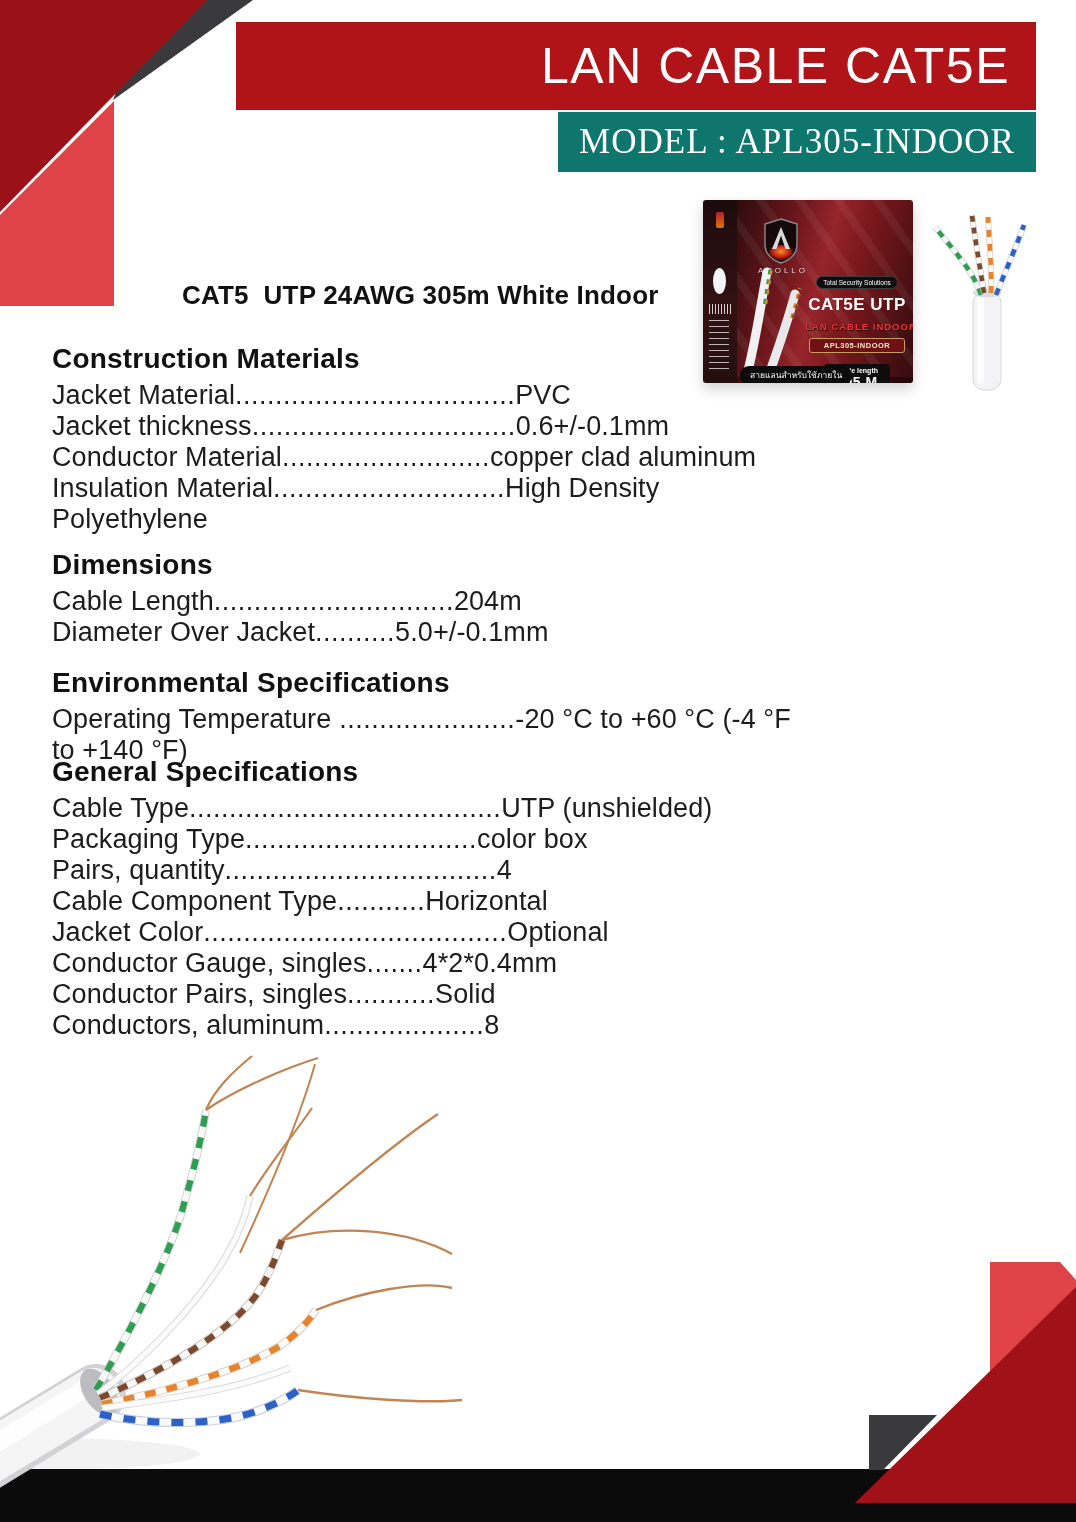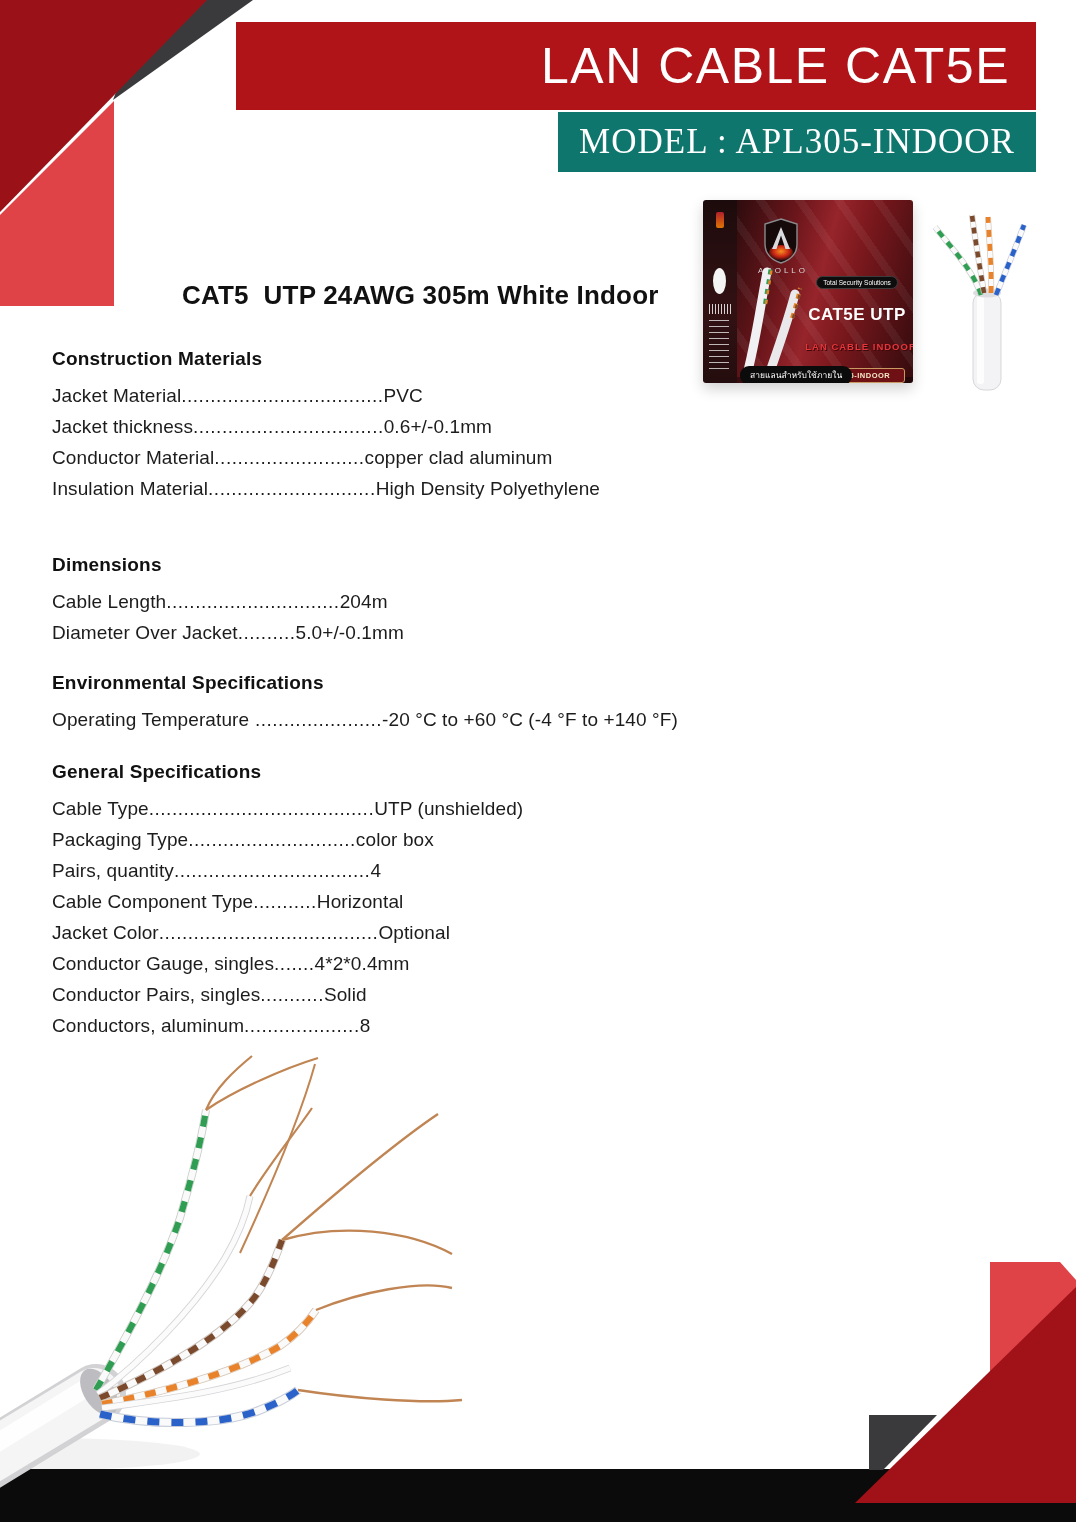--- a/index.html
+++ b/index.html
@@ -34,43 +34,43 @@
   .box-front { flex:1; position:relative; border-radius:0 3px 3px 0; overflow:hidden;
                background:linear-gradient(105deg,#2e0c0e 0%,#6b161b 28%,#96242b 46%,#7a181d 62%,#490f12 88%,#350b0d 100%); }
   .box-front::before { content:""; position:absolute; inset:0;
                background:repeating-linear-gradient(55deg,transparent 0 24px,rgba(255,255,255,0.055) 24px 32px); }
   .box-front::after { content:""; position:absolute; left:0; right:0; bottom:0; height:6px; background:rgba(0,0,0,.38); }
   .apollo-shield { position:absolute; left:26px; top:18px; }
   .apollo-brand { position:absolute; left:0; top:66px; width:92px; text-align:center; font-size:8px;
                   letter-spacing:3px; color:#D8D8D8; }
   .box-cables { position:absolute; left:0; top:52px; }
   .box-info { position:absolute; right:3px; top:76px; width:106px; display:flex; flex-direction:column;
-              align-items:center; gap:16px; z-index:2; }
+              align-items:center; gap:6px; z-index:2; }
   .tagline-pill { background:#0d0d0d; border:1px solid #3d3d3d; color:#fff; font-size:6.5px; padding:2px 6px;
                   border-radius:8px; white-space:nowrap; }
   .box-name { font-size:17px; font-weight:700; color:#fff; letter-spacing:.5px; white-space:nowrap; }
   .box-subtitle { font-size:9.5px; font-weight:700; color:#E6363C; letter-spacing:1px; white-space:nowrap;
                   text-shadow:1px 1px 0 #3c090b, 0 0 1px #5a0d10;margin-left:8px; }
   .model-badge { border:1px solid #C89B62; background:#6E1014; color:#F5E9C8; font-size:7.5px; font-weight:700;
                  padding:2px 14px; border-radius:3px; letter-spacing:.5px; white-space:nowrap; }
   .length-box { background:#0d0d0d; border-radius:4px; padding:3px 12px 4px; margin-top:5px; text-align:center; color:#fff; }
   .len-label { font-size:7px; font-weight:700; }
   .len-value { font-size:14px; font-weight:700; letter-spacing:.5px; }
   .thai-pill { position:absolute; left:3px; top:166px; background:#0b0b0b; color:#fff; font-size:8.5px;
                padding:2px 10px 3px; border-radius:9px; white-space:nowrap; z-index:2; }
 
   .cable-sample { position:absolute; left:918px; top:195px; z-index:2; }
   .bottom-photo { position:absolute; left:0; top:1048px; z-index:2; overflow:visible; }
 
   
   .doc-title { position:absolute; left:182px; top:280px; font-size:26px; font-weight:700; color:#111;
                letter-spacing:.2px; white-space:pre-wrap; }
   .spec { position:absolute; left:52px; width:760px; color:#1c1c1c; }
-  .spec h3 { font-size:19px; font-weight:700; color:#111; line-height:22px; margin-bottom:10px; letter-spacing:.2px; }
-  .spec .row { font-size:19px; line-height:31px; letter-spacing:.1px; }
+  .spec h3 { font-size:28px; font-weight:700; color:#111; line-height:22px; margin-bottom:10px; letter-spacing:.2px; }
+  .spec .row { font-size:27px; line-height:31px; letter-spacing:.1px; }
   .spec .dots { letter-spacing:.5px; }
   .s1 { top:348px; } .s2 { top:554px; } .s3 { top:672px; } .s4 { top:761px; }
 </style>
 </head>
 <body>
 
 <div class="page">
 
   <svg class="corner-tl" viewBox="0 0 260 310">
     <polygon points="150,0 253,0 113,100" fill="#3A3A3C"></polygon>

